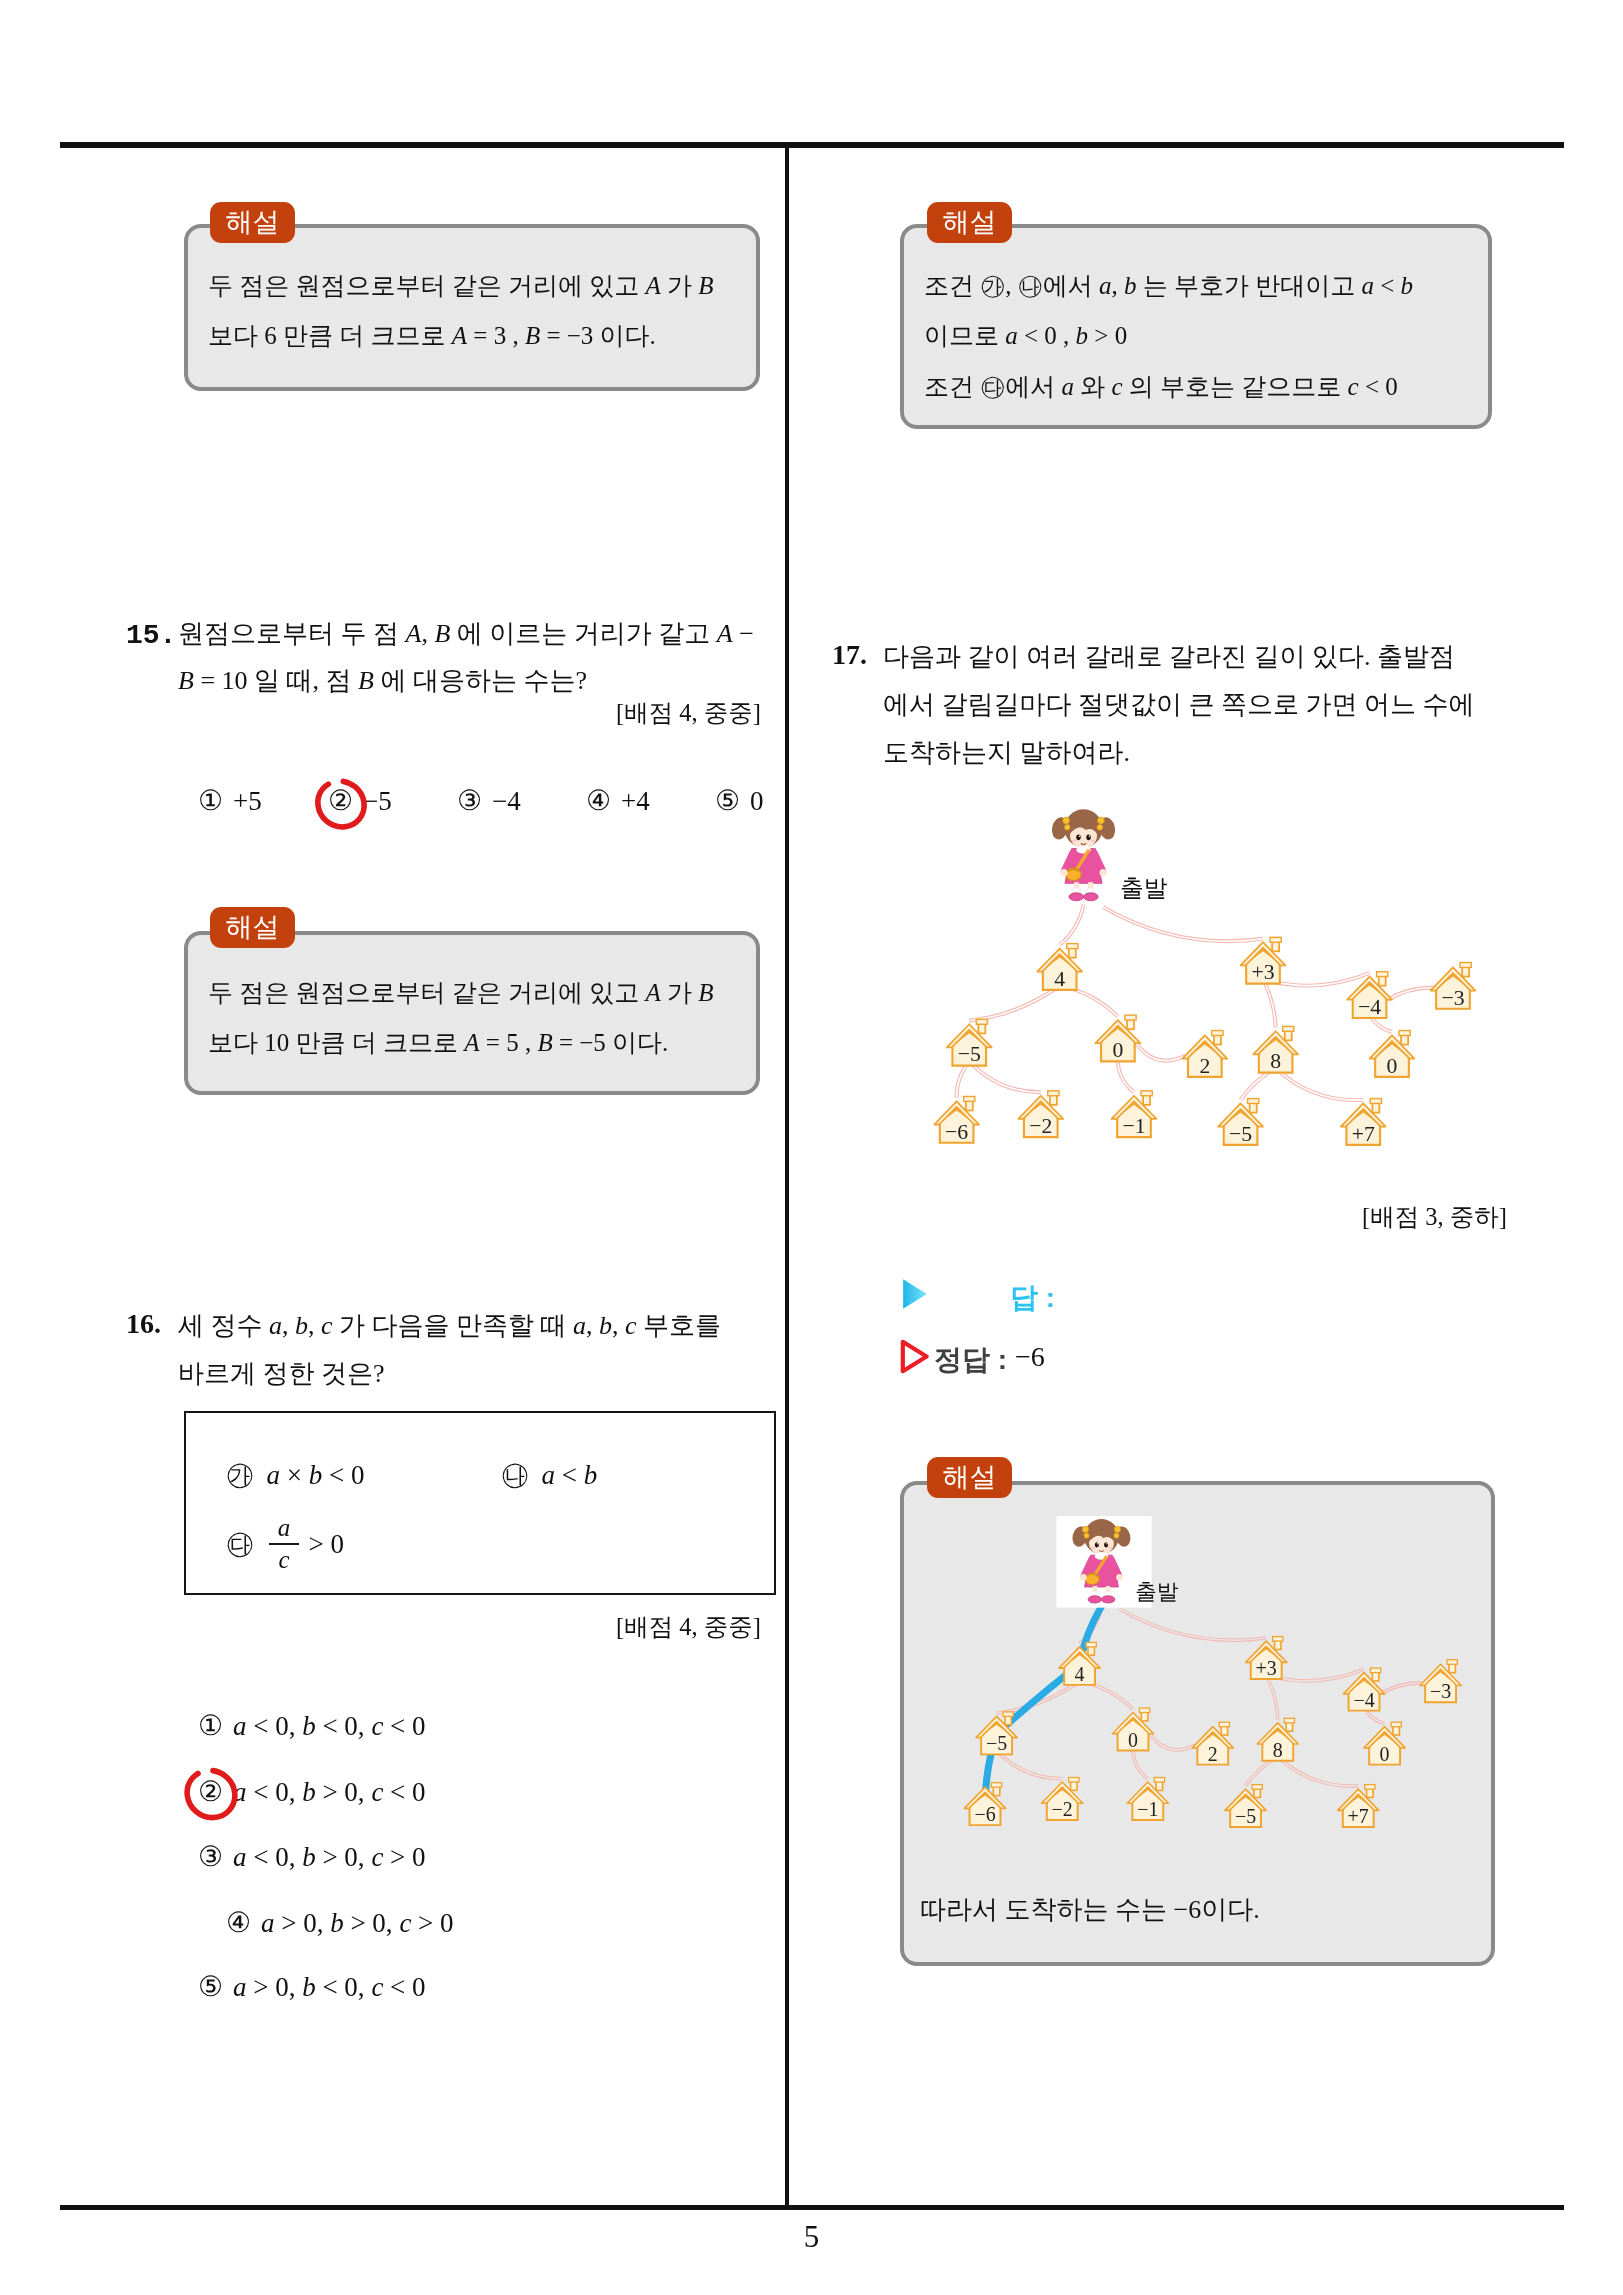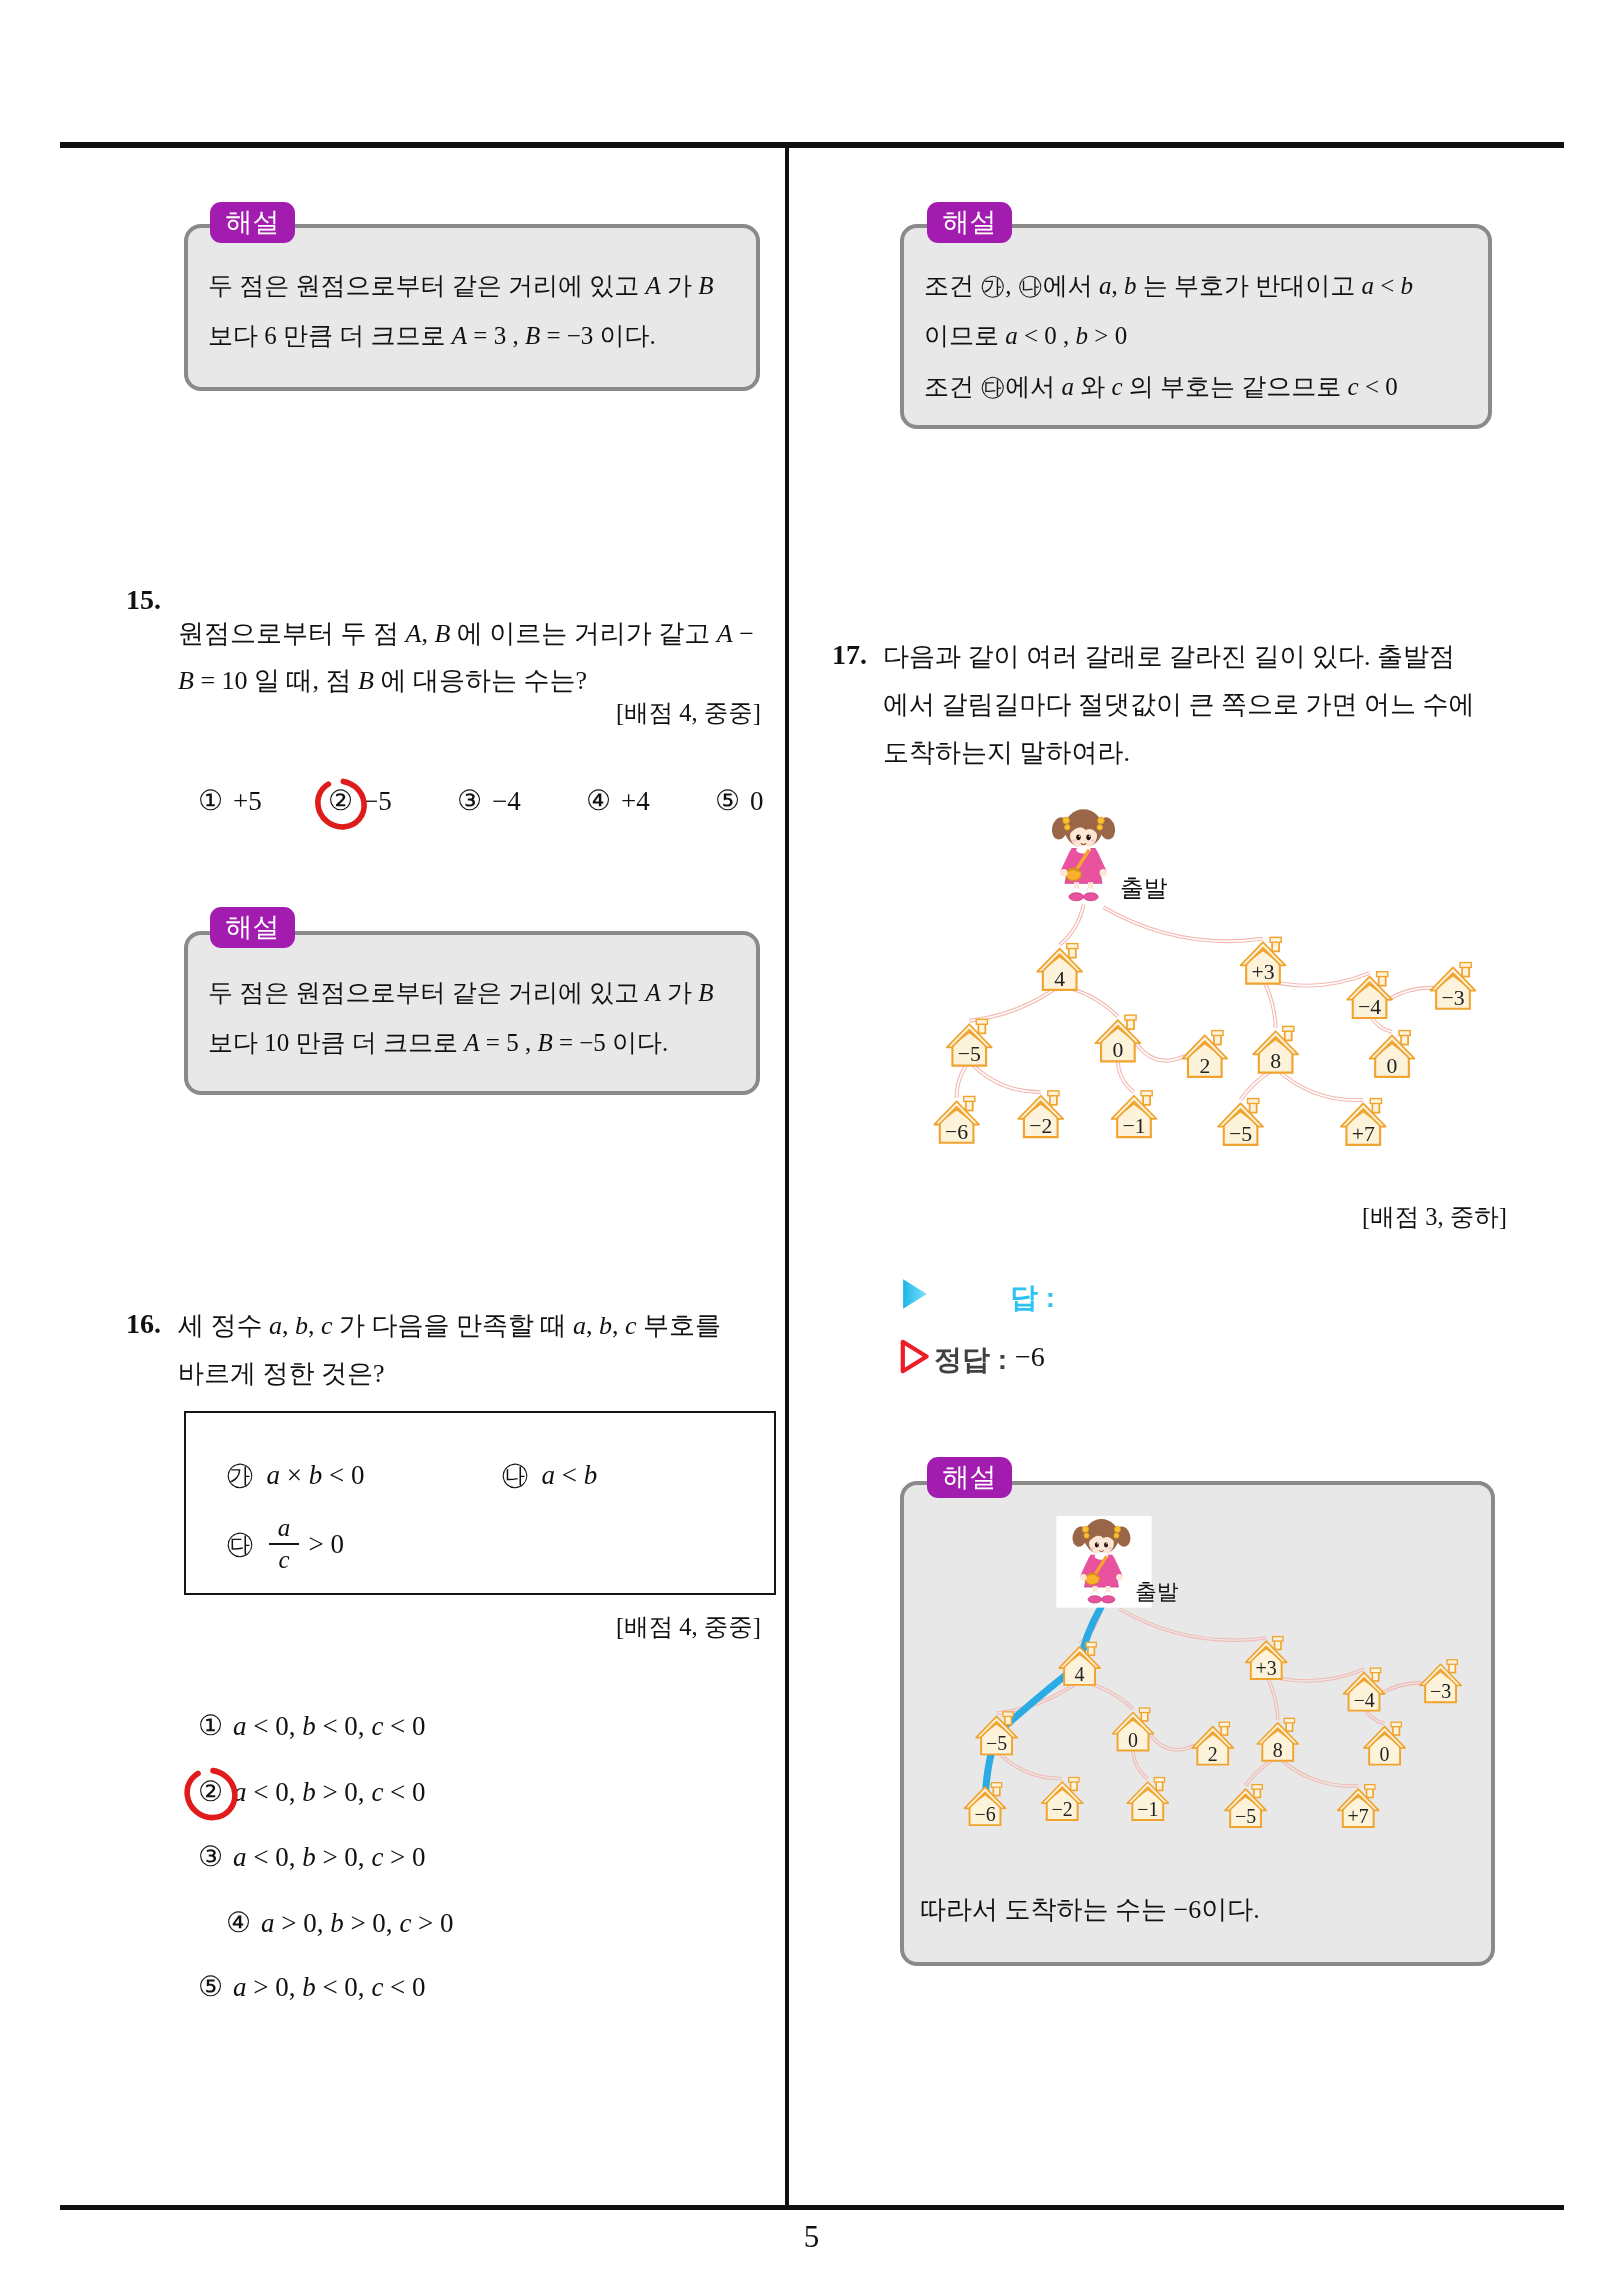--- a/index.html
+++ b/index.html
@@ -10,21 +10,21 @@
   .rule{position:absolute;background:#101010;}
   .abs{position:absolute;}
   i{font-style:italic;}
 
   
   .expl-box{
     position:absolute; background:#e8e8e8; border:4.2px solid #8a8a8a; border-radius:17px;
     box-sizing:border-box;
   }
   .expl-tab{
-    position:absolute; background:#a21caf; color:#ffffff; border-radius:11.2px;
+    position:absolute; background:#c2410c; color:#ffffff; border-radius:11.2px;
     font-size:27px; padding:5.6px 15.4px; z-index:3; line-height:1.1;
   }
   .expl-text{position:absolute; font-size:25px; line-height:50px; white-space:nowrap;}
 
   .prob-num{position:absolute; font-weight:bold; font-size:28px;}
   .prob-line{position:absolute; font-size:26px; white-space:nowrap;}
   .points{position:absolute; font-size:24.5px; text-align:right;}
 
   .choice-item{position:absolute; font-size:27px; white-space:nowrap;}
   .choice-marker{font-size:28px; margin-right:9.8px;}
@@ -95,21 +95,21 @@
   <div class="rule" style="left:60px;top:142px;width:1504px;height:5.6px;"></div>
   <div class="rule" style="left:785px;top:142px;width:4.2px;height:2068px;"></div>
   <div class="rule" style="left:60px;top:2205px;width:1504px;height:4.9px;"></div>
   <div class="page-num" style="top:2219px;">5</div>
 
   <div class="expl-tab" style="left:210px;top:202px;">해설</div>
   <div class="expl-box" style="left:184px;top:224px;width:576px;height:167px;"></div>
   <div class="expl-text math" style="left:208px;top:261px;">두 점은 원점으로부터 같은 거리에 있고 <i>A</i> 가 <i>B</i></div>
   <div class="expl-text math" style="left:208px;top:311px;">보다 6 만큼 더 크므로 <i>A</i> = 3 , <i>B</i> = −3 이다.</div>
 
-  <div class="prob-num" style="left:126px;top:584px;">15.</div>
+  <div class="prob-num" style="left:126px;top:620px;font-family:Liberation Mono, monospace;">15.</div>
   <div class="prob-line math" style="left:178px;top:616px;">원점으로부터 두 점 <i>A</i>, <i>B</i> 에 이르는 거리가 같고 <i>A</i> −</div>
   <div class="prob-line math" style="left:178px;top:663px;"><i>B</i> = 10 일 때, 점 <i>B</i> 에 대응하는 수는?</div>
   <div class="points" style="left:178px;top:696px;width:583px;">[배점 4, 중중]</div>
 
   <div class="choice-item" style="left:198px;top:784px;">
     <span class="choice-marker">①</span><span>+5</span>
   </div>
   <div class="choice-item" style="left:328px;top:784px;">
     <span class="choice-marker">②</span><span>−5</span>
   </div>

